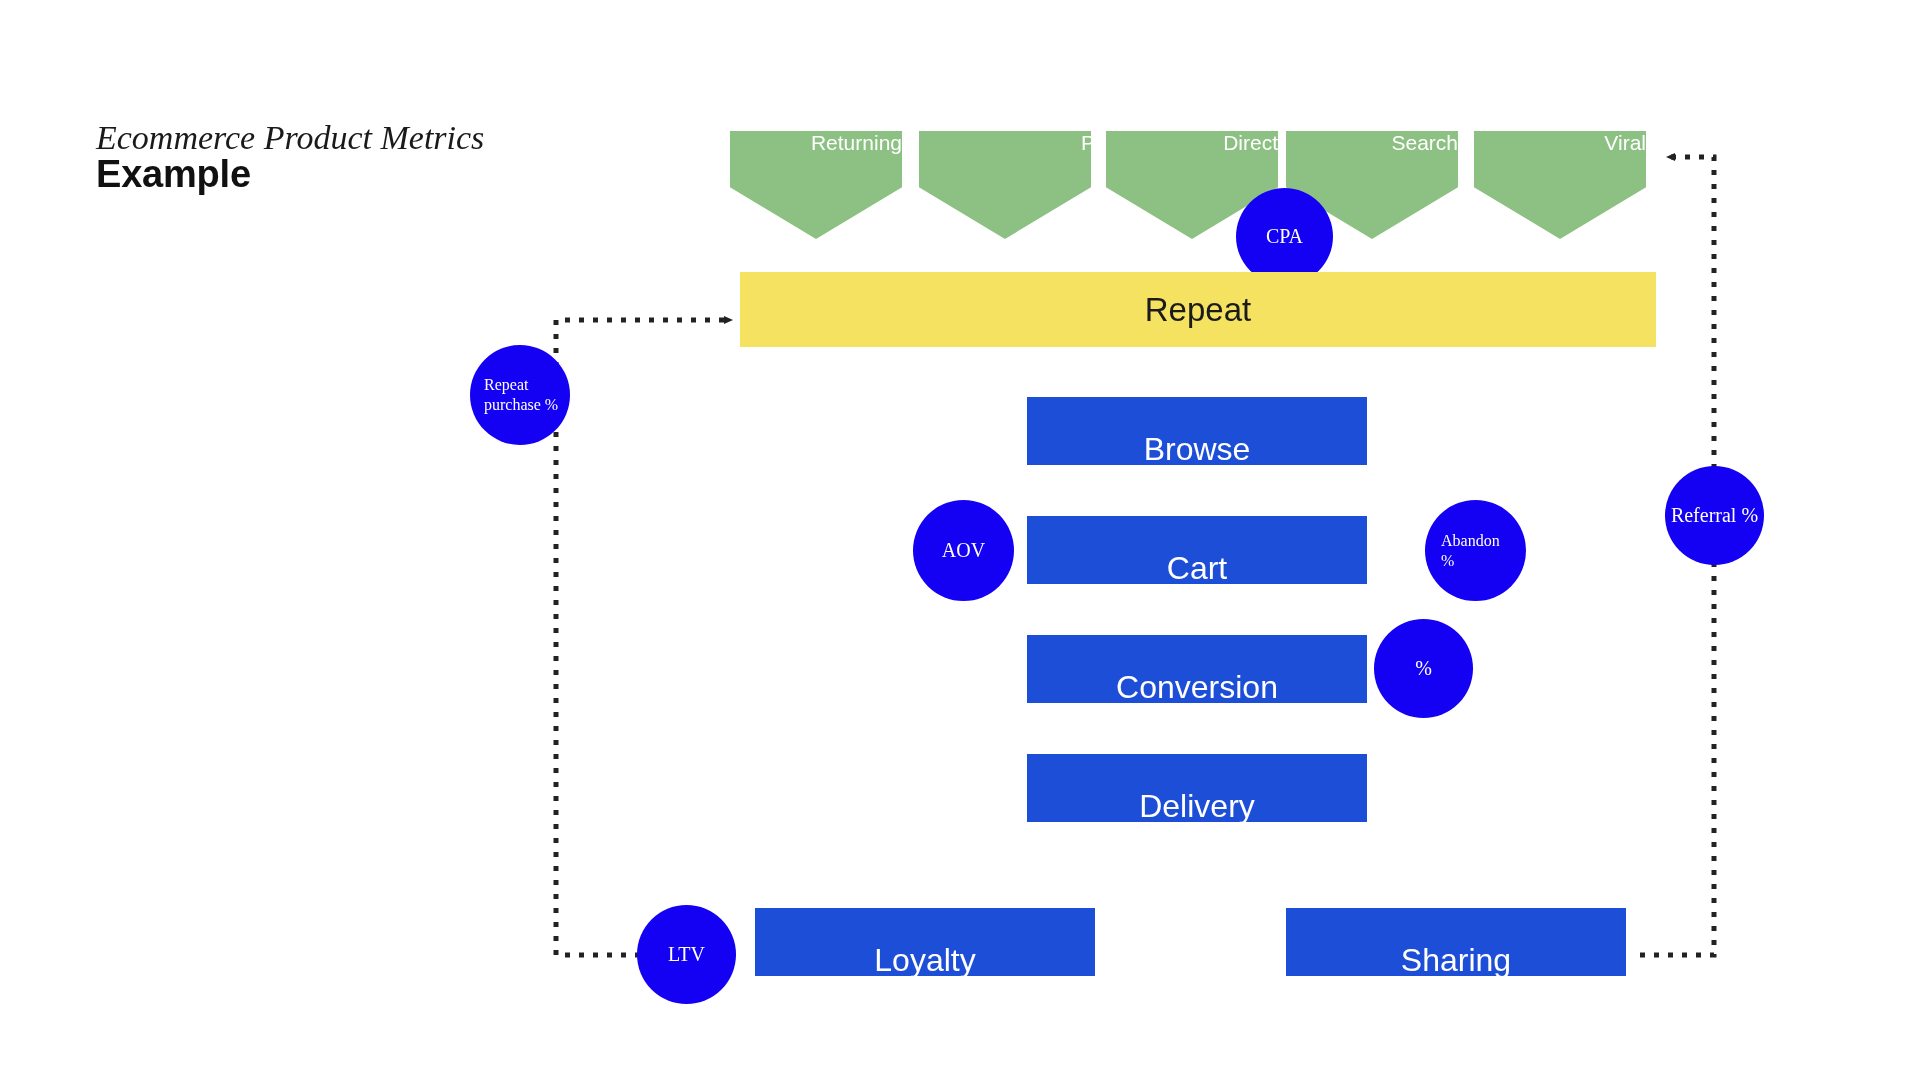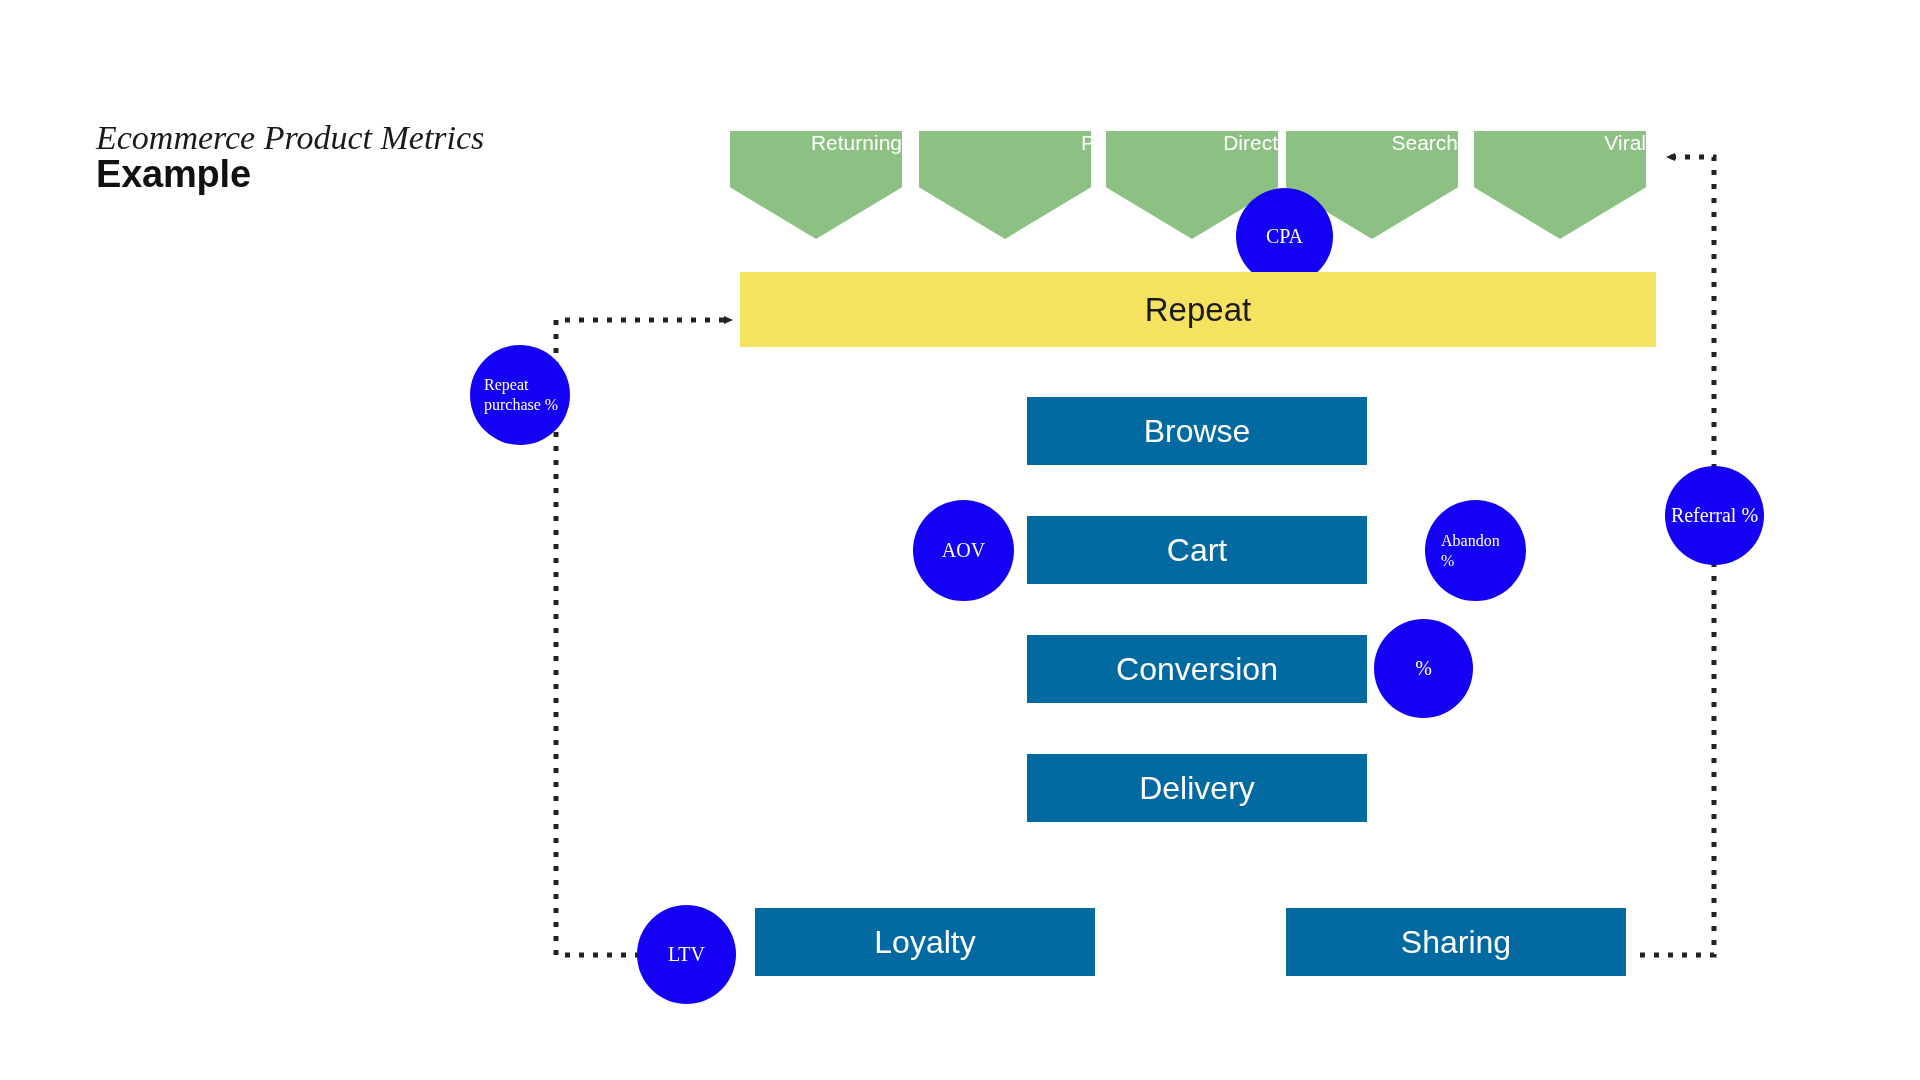--- a/index.html
+++ b/index.html
@@ -85,21 +85,22 @@
     align-items: center;
     justify-content: center;
     color: #ffffff;
     font-family: "Liberation Sans", sans-serif;
   }
   .bar.yellow {
     background: #F5E260;
     color: #1b1b1b;
   }
   .bar.orange {
-    background: #0369a1;
+    background: #1d4ed8;
+    align-items: flex-end;
   }
   .bar-label {
     font-size: 32px;
     line-height: 1;
   }
   .bar.yellow .bar-label {
     font-size: 33px;
   }
 
   

